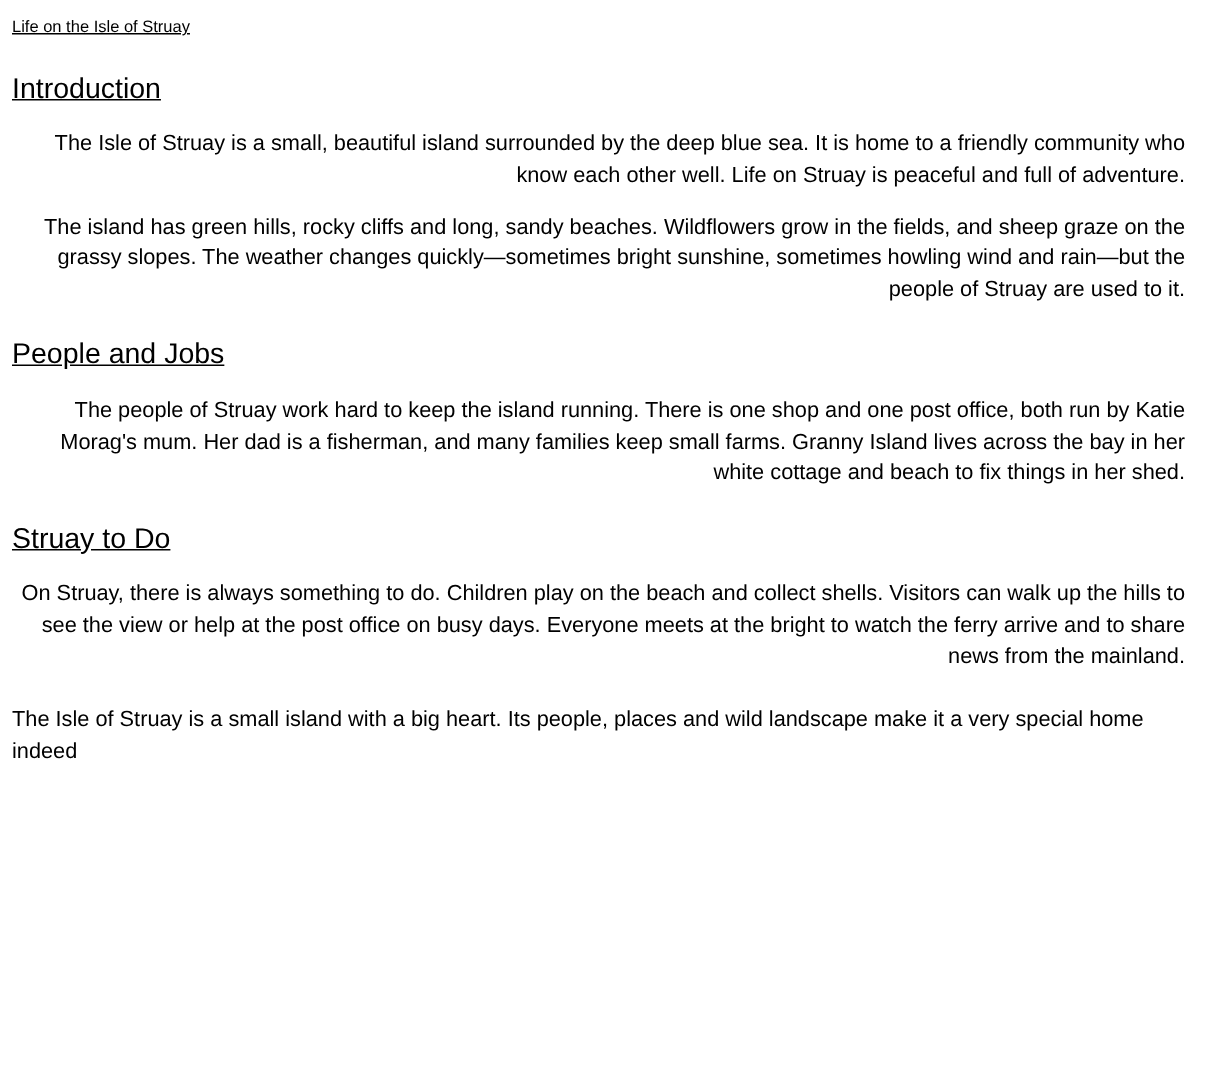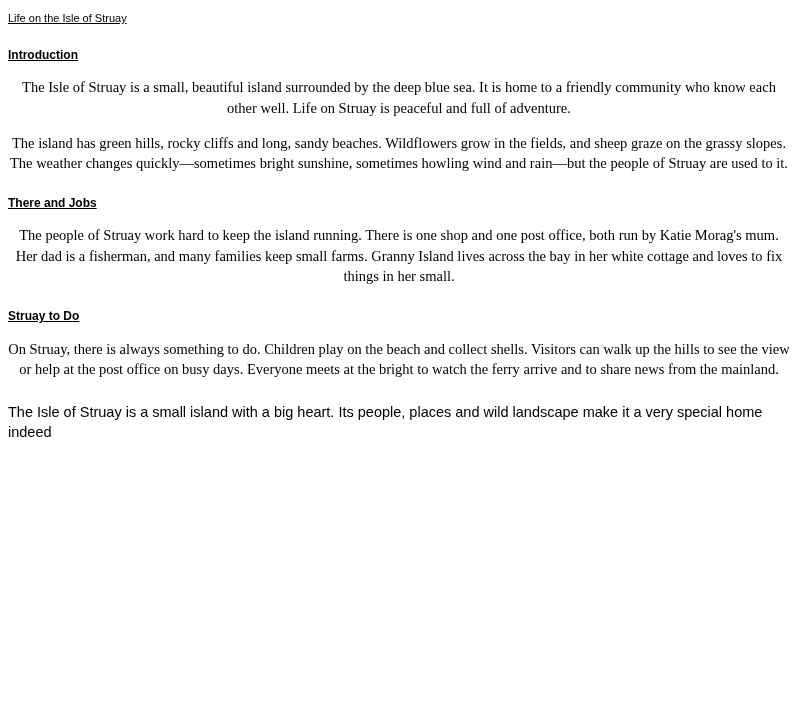--- a/index.html
+++ b/index.html
@@ -22,33 +22,32 @@
     font-size: 11px;
     line-height: 1.25;
     text-decoration: underline;
     margin: 4px 0 0 0;
     font-weight: 400;
   }
   .section {
     margin-top: 0;
   }
   .section-heading {
-    font-size: 12px;
-    font-weight: bold;
+    font-size: 19px;
+    font-weight: normal;
     text-decoration: underline;
     margin: 22px 0 0 0;
     line-height: 1.3;
   }
   .para {
     font-size: 14.5px;
     line-height: 1.42;
     margin: 14px 0 0 0;
     max-width: 782px;
-    text-align: center;
-    font-family: Liberation Serif, serif;
+    text-align: right;
   }
   .closing {
     font-size: 14.5px;
     line-height: 1.42;
     margin: 22px 0 0 0;
     max-width: 782px;
   }
 </style>
 </head>
 <body>
@@ -61,22 +60,22 @@
     <h2 class="section-heading">Introduction</h2>
     <p class="para">The Isle of Struay is a small, beautiful island surrounded by the deep blue sea. It is home to a friendly community who know each other well. Life on Struay is peaceful and full of adventure.</p>
   </div>
 
 
   <div class="section">
     <p class="para">The island has green hills, rocky cliffs and long, sandy beaches. Wildflowers grow in the fields, and sheep graze on the grassy slopes. The weather changes quickly—sometimes bright sunshine, sometimes howling wind and rain—but the people of Struay are used to it.</p>
   </div>
 
   <div class="section">
-    <h2 class="section-heading">There and Jobs</h2>
-    <p class="para">The people of Struay work hard to keep the island running. There is one shop and one post office, both run by Katie Morag's mum. Her dad is a fisherman, and many families keep small farms. Granny Island lives across the bay in her white cottage and loves to fix things in her small.</p>
+    <h2 class="section-heading">People and Jobs</h2>
+    <p class="para">The people of Struay work hard to keep the island running. There is one shop and one post office, both run by Katie Morag's mum. Her dad is a fisherman, and many families keep small farms. Granny Island lives across the bay in her white cottage and beach to fix things in her shed.</p>
   </div>
 
   <div class="section">
     <h2 class="section-heading">Struay to Do</h2>
     <p class="para">On Struay, there is always something to do. Children play on the beach and collect shells. Visitors can walk up the hills to see the view or help at the post office on busy days. Everyone meets at the bright to watch the ferry arrive and to share news from the mainland.</p>
   </div>
 
   <div class="section">
   </div>
 

